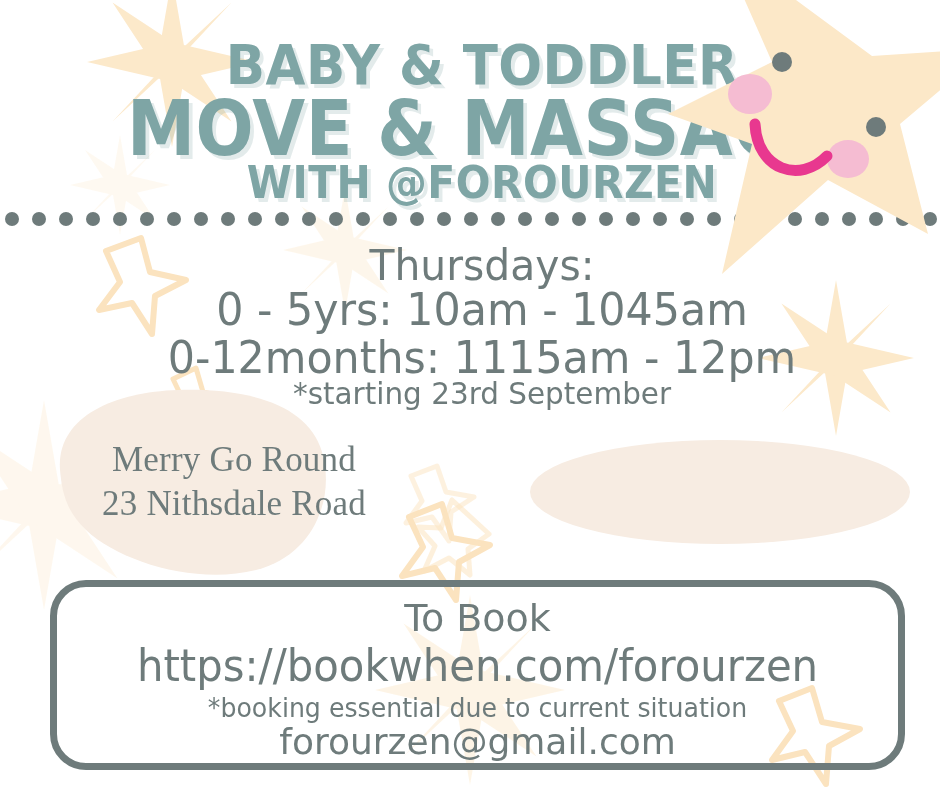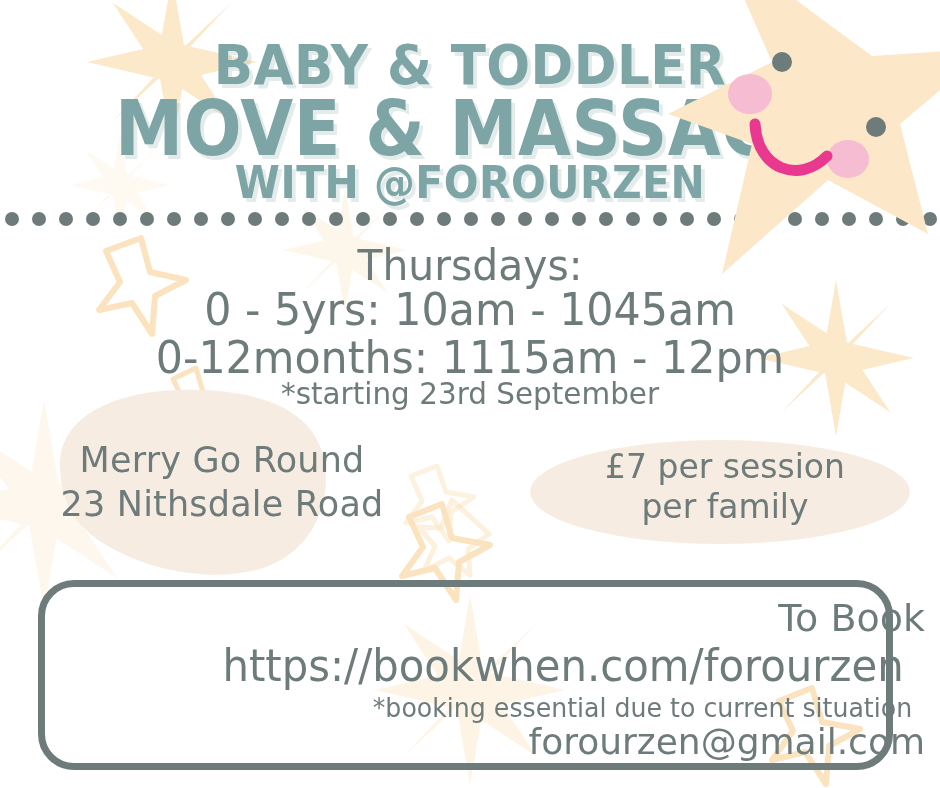--- a/index.html
+++ b/index.html
@@ -32,21 +32,21 @@
   #blob-layer {
     position: absolute;
     left: 0; top: 0;
     width: 940px; height: 788px;
     z-index: 2;
   }
 
   
   #content {
     position: absolute;
-    left: 0; top: 0;
+    left: 12px; top: 0;
     width: 772px; height: 788px;
     z-index: 4;
   }
 
   
   .hdr-line-1, .hdr-line-2, .hdr-line-3 {
     position: absolute;
     width: 940px;
     text-align: center;
     font-family: "DejaVu Sans", sans-serif;
@@ -103,21 +103,21 @@
     left: 12px;
     top: 438px;
     width: 420px;
     text-align: center;
     color: #6e7b7b;
     font-family: "DejaVu Sans", sans-serif;
     font-size: 35px;
     line-height: 44px;
     white-space: nowrap;
   }
-  #venue div { letter-spacing: 0.2px; }
+  #venue div { letter-spacing: 0.2px; font-family: Liberation Serif, serif; }
 
   
   #price {
     position: absolute;
     left: 530px;
     top: 447px;
     width: 390px;
     text-align: center;
     color: #6e7b7b;
     font-family: "DejaVu Sans", sans-serif;
@@ -137,24 +137,23 @@
     border-radius: 36px;
     background: transparent;
     box-sizing: border-box;
   }
   #booking-inner {
     position: absolute;
     left: 38px;
     top: 580px;
     width: 855px;
     height: 190px;
-    text-align: right;
+    text-align: center;
     color: #6e7b7b;
     font-family: "DejaVu Sans", sans-serif;
-    padding-left: 32px;
   }
   .bk-title {
     margin-top: 16px;
     font-size: 38px;
     line-height: 44px;
     white-space: nowrap;
   }
   .bk-url {
     font-size: 44px;
     line-height: 52px;
@@ -290,24 +289,20 @@
     <div class="sched sched-1">Thursdays:</div>
     <div class="sched sched-2">0 - 5yrs: 10am - 1045am</div>
     <div class="sched sched-3">0-12months: 1115am - 12pm</div>
     <div class="sched sched-4">*starting 23rd September</div>
 
     <div id="venue">
       <div>Merry Go Round</div>
       <div>23 Nithsdale Road</div>
     </div>
 
-    <div id="price">
-      <div>£7 per session</div>
-      <div>per family</div>
-    </div>
 
     <div id="booking-box"></div>
     <div id="booking-inner">
       <div class="bk-title">To Book</div>
       <div class="bk-url">https://bookwhen.com/forourzen</div>
       <div class="bk-note">*booking essential due to current situation</div>
       <div class="bk-email">forourzen@gmail.com</div>
     </div>
 
   </div>

